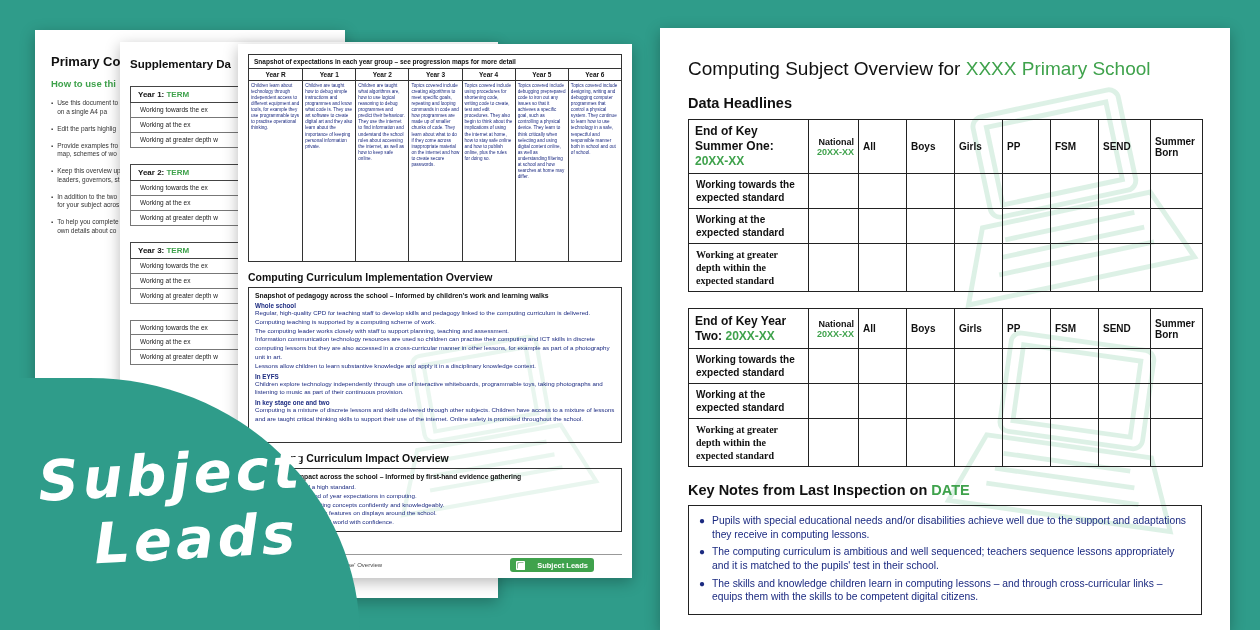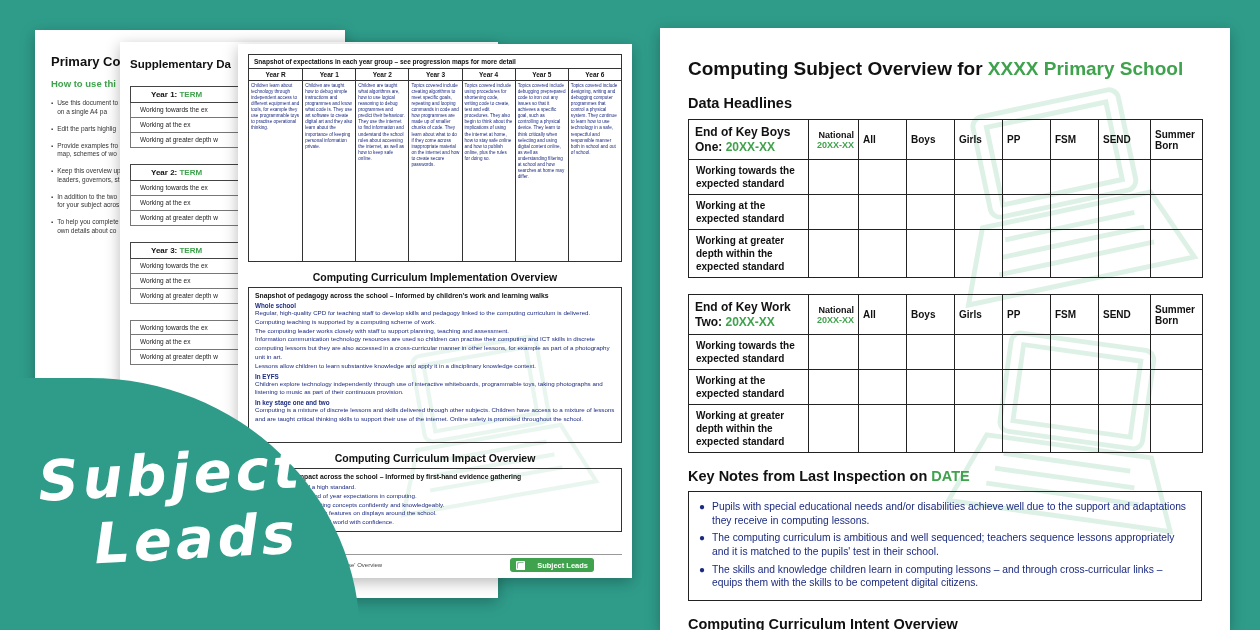--- a/index.html
+++ b/index.html
@@ -21,57 +21,57 @@
   .bp-sub   { font-size:9.5px; font-weight:bold; color:#3fa24c; margin-top:9px; white-space:nowrap; }
   .bp-bullets { margin-top:10px; }
   .bp-bullet { display:flex; gap:4px; margin-bottom:8px; font-size:6.5px; color:#333; line-height:1.35; }
   .bp-bullet .sq { font-size:6px; color:#444; line-height:1.5; }
 
   
   .mid { left:120px; top:42px; width:378px; height:556px; padding:16px 10px; z-index:2; }
   .mp-title { font-size:11.5px; font-weight:bold; white-space:nowrap; }
   .ms { margin-top:16px; }
   .ms:first-of-type { margin-top:22px; }
-  .ms-head { width:212px; border:1px solid #444; padding:3px 20px; font-size:8px; font-weight:bold; white-space:nowrap; background:#fff; }
+  .ms-head { width:212px; border:1px solid #444; padding:3px 7px; font-size:8px; font-weight:bold; white-space:nowrap; background:#fff; }
   .ms-row  { width:358px; border:1px solid #777; border-top:none; height:15px; line-height:14px; font-size:6.5px; color:#222; padding-left:9px; white-space:nowrap; }
   .ms-row:first-of-type { border-top:1px solid #777; }
 
   
   .front { left:238px; top:44px; width:394px; height:534px; padding:10px; z-index:3; }
   .front .inner { position:relative; z-index:1; }
   .snap { border:1px solid #333; }
   .snap-title { font-size:6.5px; font-weight:bold; padding:3px 5px; border-bottom:1px solid #333; }
   .snap-heads, .snap-body { display:grid; grid-template-columns:repeat(7,1fr); }
   .snap-heads > div { font-size:6.5px; font-weight:bold; text-align:center; padding:2px 0; border-left:1px solid #333; border-bottom:1px solid #333; }
   .snap-body  > div { font-size:4.6px; line-height:1.32; color:#1b2a80; padding:2px 2px; height:180px; overflow:hidden; border-left:1px solid #333; }
   .snap-heads > div:first-child, .snap-body > div:first-child { border-left:none; }
-  .impl-h { margin-top:9px; font-size:10.5px; font-weight:bold; white-space:nowrap;text-align:center; }
+  .impl-h { margin-top:9px; font-size:10.5px; font-weight:bold; white-space:nowrap; }
   .impl-box { margin-top:4px; border:1px solid #333; padding:4px 6px; height:156px; overflow:hidden; }
   .impl-box.impact { height:64px; }
   .box-t { font-size:6.8px; font-weight:bold; margin-bottom:3px; }
   .impl-box .lbl { font-size:6.3px; font-weight:bold; color:#1b2a80; margin-top:2px; }
   .impl-box .body { font-size:6.2px; line-height:1.42; color:#1b2a80; }
   .ffoot { position:absolute; left:10px; right:10px; bottom:6px; border-top:1px solid #999; padding-top:3px; display:flex; align-items:center; justify-content:space-between; z-index:1; }
   .ffrag { font-size:6px; color:#444; margin-left:100px; white-space:nowrap; }
   .flogo { display:flex; align-items:center; gap:12px; background:#3fa24c; border-radius:3px; padding:2.5px 6px; color:#fff; font-size:7.5px; font-weight:bold; margin-right:28px; }
   .qr { width:9px; height:9px; background:#fff; border-radius:1px; box-shadow:inset 0 0 0 1.5px #fff, inset 2px 2px 0 0 #2d7a39; }
 
   
   .rpage { left:660px; top:28px; width:570px; height:602px; padding:30px 28px; z-index:4; }
   .rpage .inner { position:relative; z-index:1; }
-  .r-title { font-size:19px; font-weight:bold; white-space:nowrap; }
+  .r-title { font-size:19px; font-weight:normal; white-space:nowrap; }
   .r-h2 { font-size:14.5px; font-weight:bold; margin-top:15px; }
   table.ks { border-collapse:collapse; width:514px; margin-top:8px; table-layout:fixed; }
   table.ks th, table.ks td { border:1px solid #222; vertical-align:middle; }
   th.big { font-size:12px; font-weight:bold; text-align:left; padding:4px 6px; line-height:1.25; height:40px; }
   th.nat { font-size:9px; font-weight:bold; text-align:left; padding:3px 4px; }
   th.nat span { display:block;text-align:right; }
   th.col { font-size:10px; font-weight:bold; text-align:left; padding:3px 4px; }
   td.rlabel { font-size:10px; font-weight:bold; text-align:left; padding:4px 7px; line-height:1.3; }
-  tr.r1 td { height:32px; } tr.r2 td { height:28px; } tr.r3 td { height:44px; }
+  tr.r1 td { height:32px; } tr.r2 td { height:28px; } tr.r3 td { height:44px;font-family:Liberation Serif, serif; }
   .notes-box { border:1px solid #222; padding:8px 10px 6px 10px; margin-top:7px; width:514px; }
   .nb { display:flex; gap:7px; font-size:10.3px; color:#1b2a80; line-height:1.33; margin-bottom:4px; }
   .nb .dot { font-size:10px; line-height:1.4; color:#1b2a80; }
 
   
   .blob { position:absolute; left:-60px; top:378px; width:420px; height:300px; background:#2f9c8a; border-top-right-radius:270px 260px; z-index:5; }
   .script { position:absolute; z-index:6; color:#fff; font-family:"DejaVu Sans", sans-serif; font-style:italic; font-weight:bold; letter-spacing:4px; font-size:56px; transform:rotate(-3deg); }
   .s1 { left:38px; top:442px; }
   .s2 { left:94px; top:506px; }
 
@@ -239,21 +239,21 @@
           <col style="width:48px">
           <col style="width:48px">
           <col style="width:48px">
           <col style="width:48px">
           <col style="width:48px">
           <col style="width:52px">
           <col style="width:52px">
         </colgroup>
       <tbody>
           <tr>
-        <th class="big"><span>End of Key Boys One:</span> <span class="green">20XX-XX</span></th>
+        <th class="big"><span>End of Key Summer One:</span> <span class="green">20XX-XX</span></th>
         <th class="nat">
               <span>National</span>
               <span class="green">20XX-XX</span>
             </th>
         <th class="col">All</th>
         <th class="col">Boys</th>
         <th class="col">Girls</th>
         <th class="col">PP</th>
         <th class="col">FSM</th>
         <th class="col">SEND</th>
@@ -302,21 +302,21 @@
           <col style="width:48px">
           <col style="width:48px">
           <col style="width:48px">
           <col style="width:48px">
           <col style="width:48px">
           <col style="width:52px">
           <col style="width:52px">
         </colgroup>
       <tbody>
           <tr>
-        <th class="big"><span>End of Key Work Two:</span> <span class="green">20XX-XX</span></th>
+        <th class="big"><span>End of Key Year Two:</span> <span class="green">20XX-XX</span></th>
         <th class="nat">
               <span>National</span>
               <span class="green">20XX-XX</span>
             </th>
         <th class="col">All</th>
         <th class="col">Boys</th>
         <th class="col">Girls</th>
         <th class="col">PP</th>
         <th class="col">FSM</th>
         <th class="col">SEND</th>

